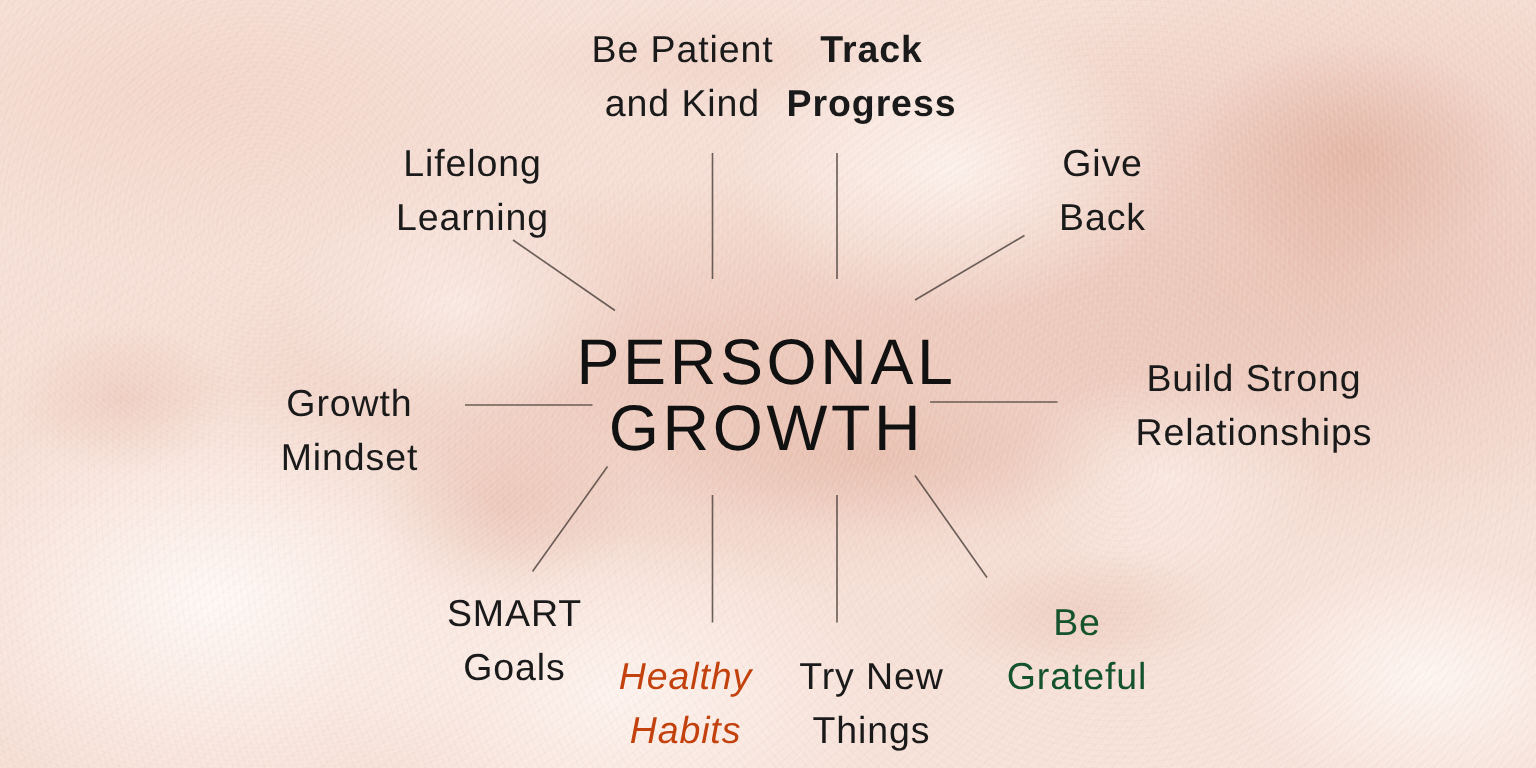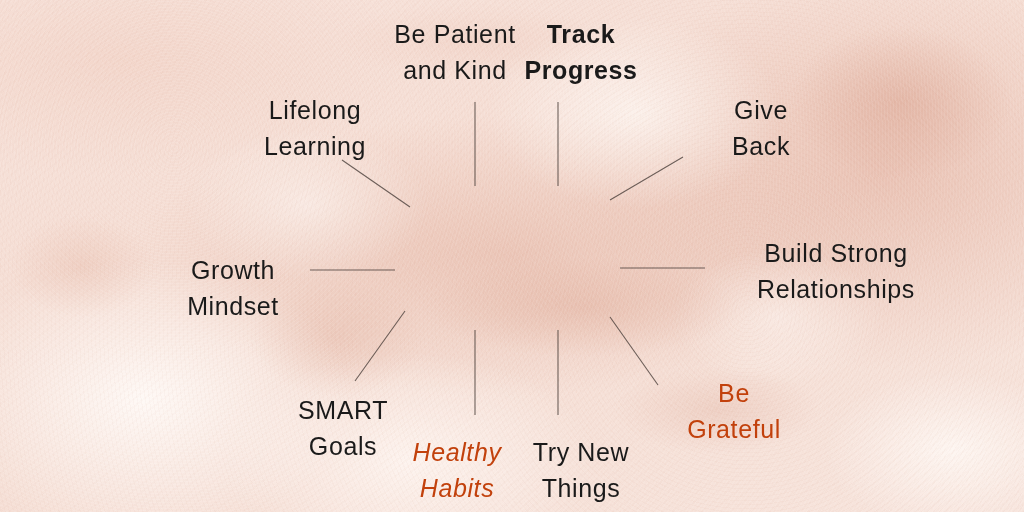--- a/index.html
+++ b/index.html
@@ -111,37 +111,39 @@
       <line x1="342" y1="160" x2="410" y2="207" stroke="#4a3f3a"></line>
       <line x1="683" y1="157" x2="610" y2="200" stroke="#4a3f3a"></line>
       <line x1="310" y1="270" x2="395" y2="270" stroke="#4a3f3a"></line>
       <line x1="705" y1="268" x2="620" y2="268" stroke="#4a3f3a"></line>
       <line x1="355" y1="381" x2="405" y2="311" stroke="#4a3f3a"></line>
       <line x1="658" y1="385" x2="610" y2="317" stroke="#4a3f3a"></line>
       <line x1="475" y1="415" x2="475" y2="330" stroke="#4a3f3a"></line>
       <line x1="558" y1="415" x2="558" y2="330" stroke="#4a3f3a"></line>
     </svg>
 
+  <div id="center-title">PERSONAL
+GROWTH</div>
 
   <div id="nodes-layer">
       <div class="node-label" style="left: 455px; top: 52px; color: rgb(26, 26, 26); text-align: center;">Be Patient
 and Kind</div>
       <div class="node-label" style="left: 581px; top: 52px; color: rgb(26, 26, 26); font-weight: bold;">Track
 Progress</div>
       <div class="node-label" style="left: 279px; top: 128px; color: rgb(26, 26, 26); margin-left: 36px;">Lifelong
 Learning</div>
-      <div class="node-label" style="left: 761px; top: 128px; color: rgb(26, 26, 26);">Give
+      <div class="node-label" style="left: 735px; top: 128px; color: rgb(26, 26, 26);">Give
 Back</div>
       <div class="node-label" style="left: 233px; top: 288px; color: rgb(26, 26, 26);">Growth
 Mindset</div>
       <div class="node-label" style="left: 836px; top: 271px; color: rgb(26, 26, 26);">Build Strong
 Relationships</div>
       <div class="node-label" style="left: 303px; top: 428px; color: rgb(26, 26, 26); margin-left: 40px;">SMART
 Goals</div>
-      <div class="node-label" style="left: 718px; top: 411px; color: #c2410c; margin-left: 16px;">Be
+      <div class="node-label" style="left: 718px; top: 434px; color: #14532d;">Be
 Grateful</div>
       <div class="node-label" style="left: 457px; top: 470px; color: #c2410c; font-style: italic;">Healthy
 Habits</div>
       <div class="node-label" style="left: 581px; top: 470px; color: rgb(26, 26, 26);">Try New
 Things</div>
     </div>
 
 </div>
 
 </body></html>

